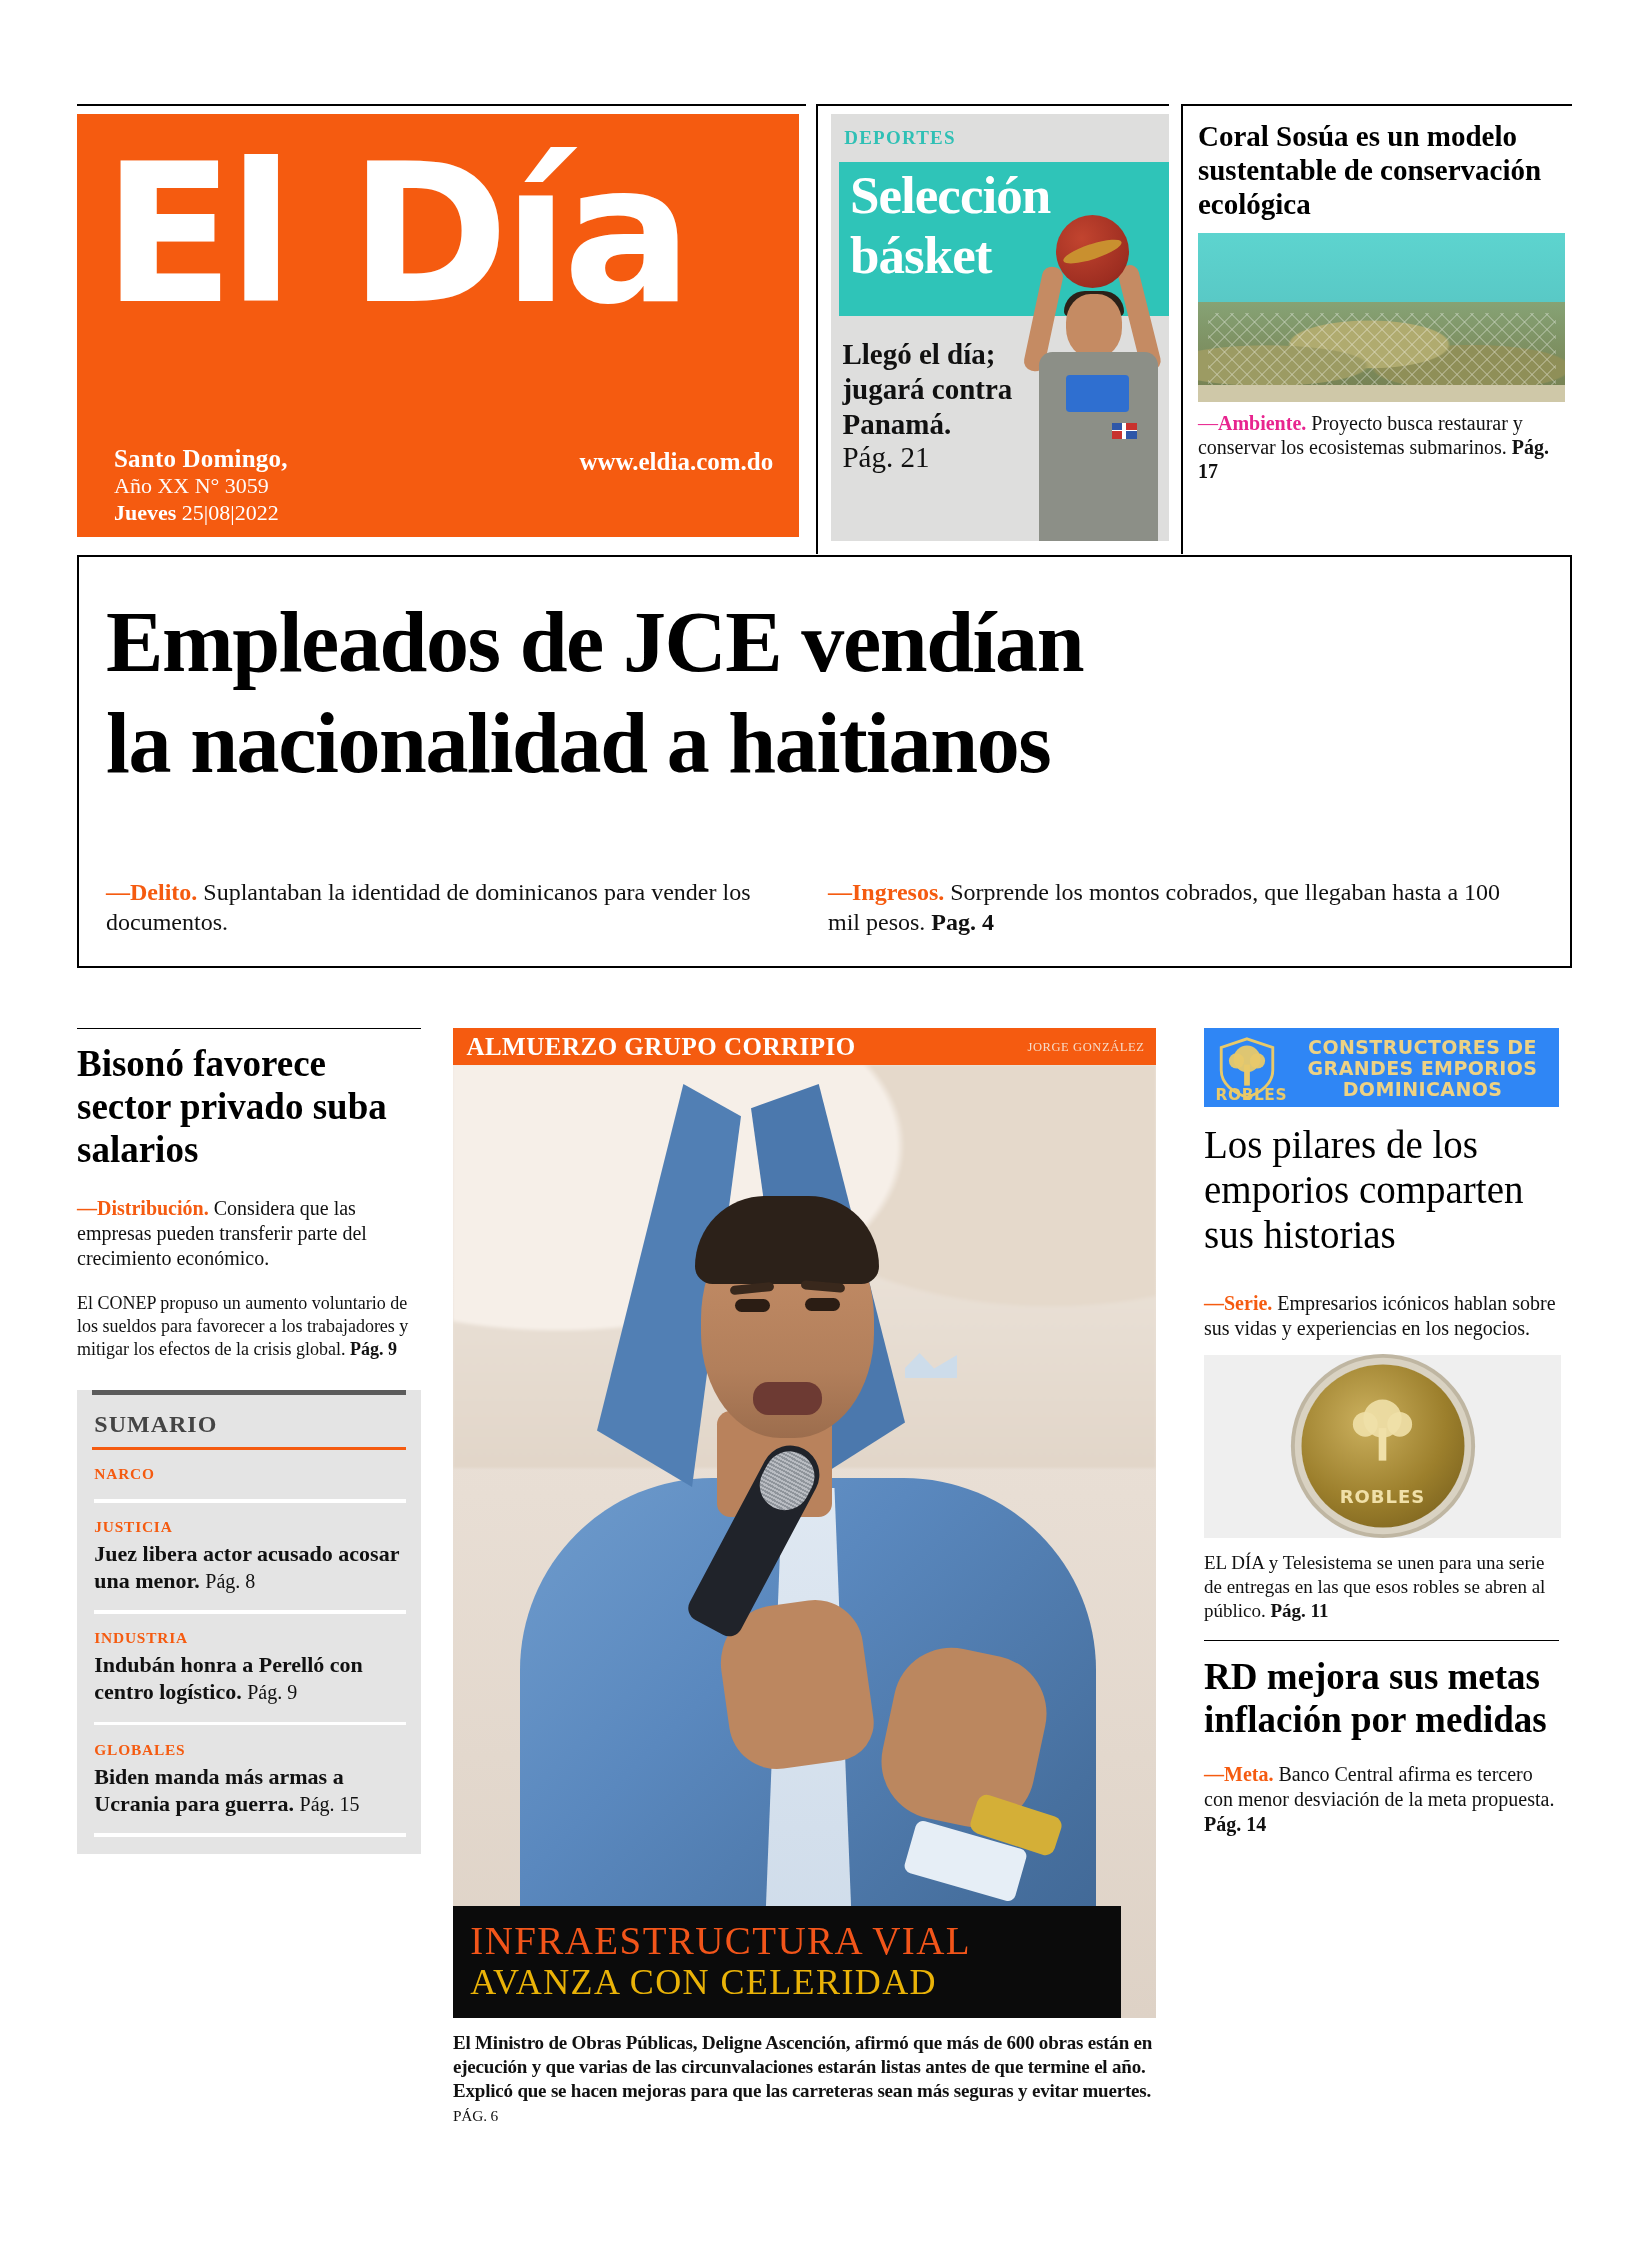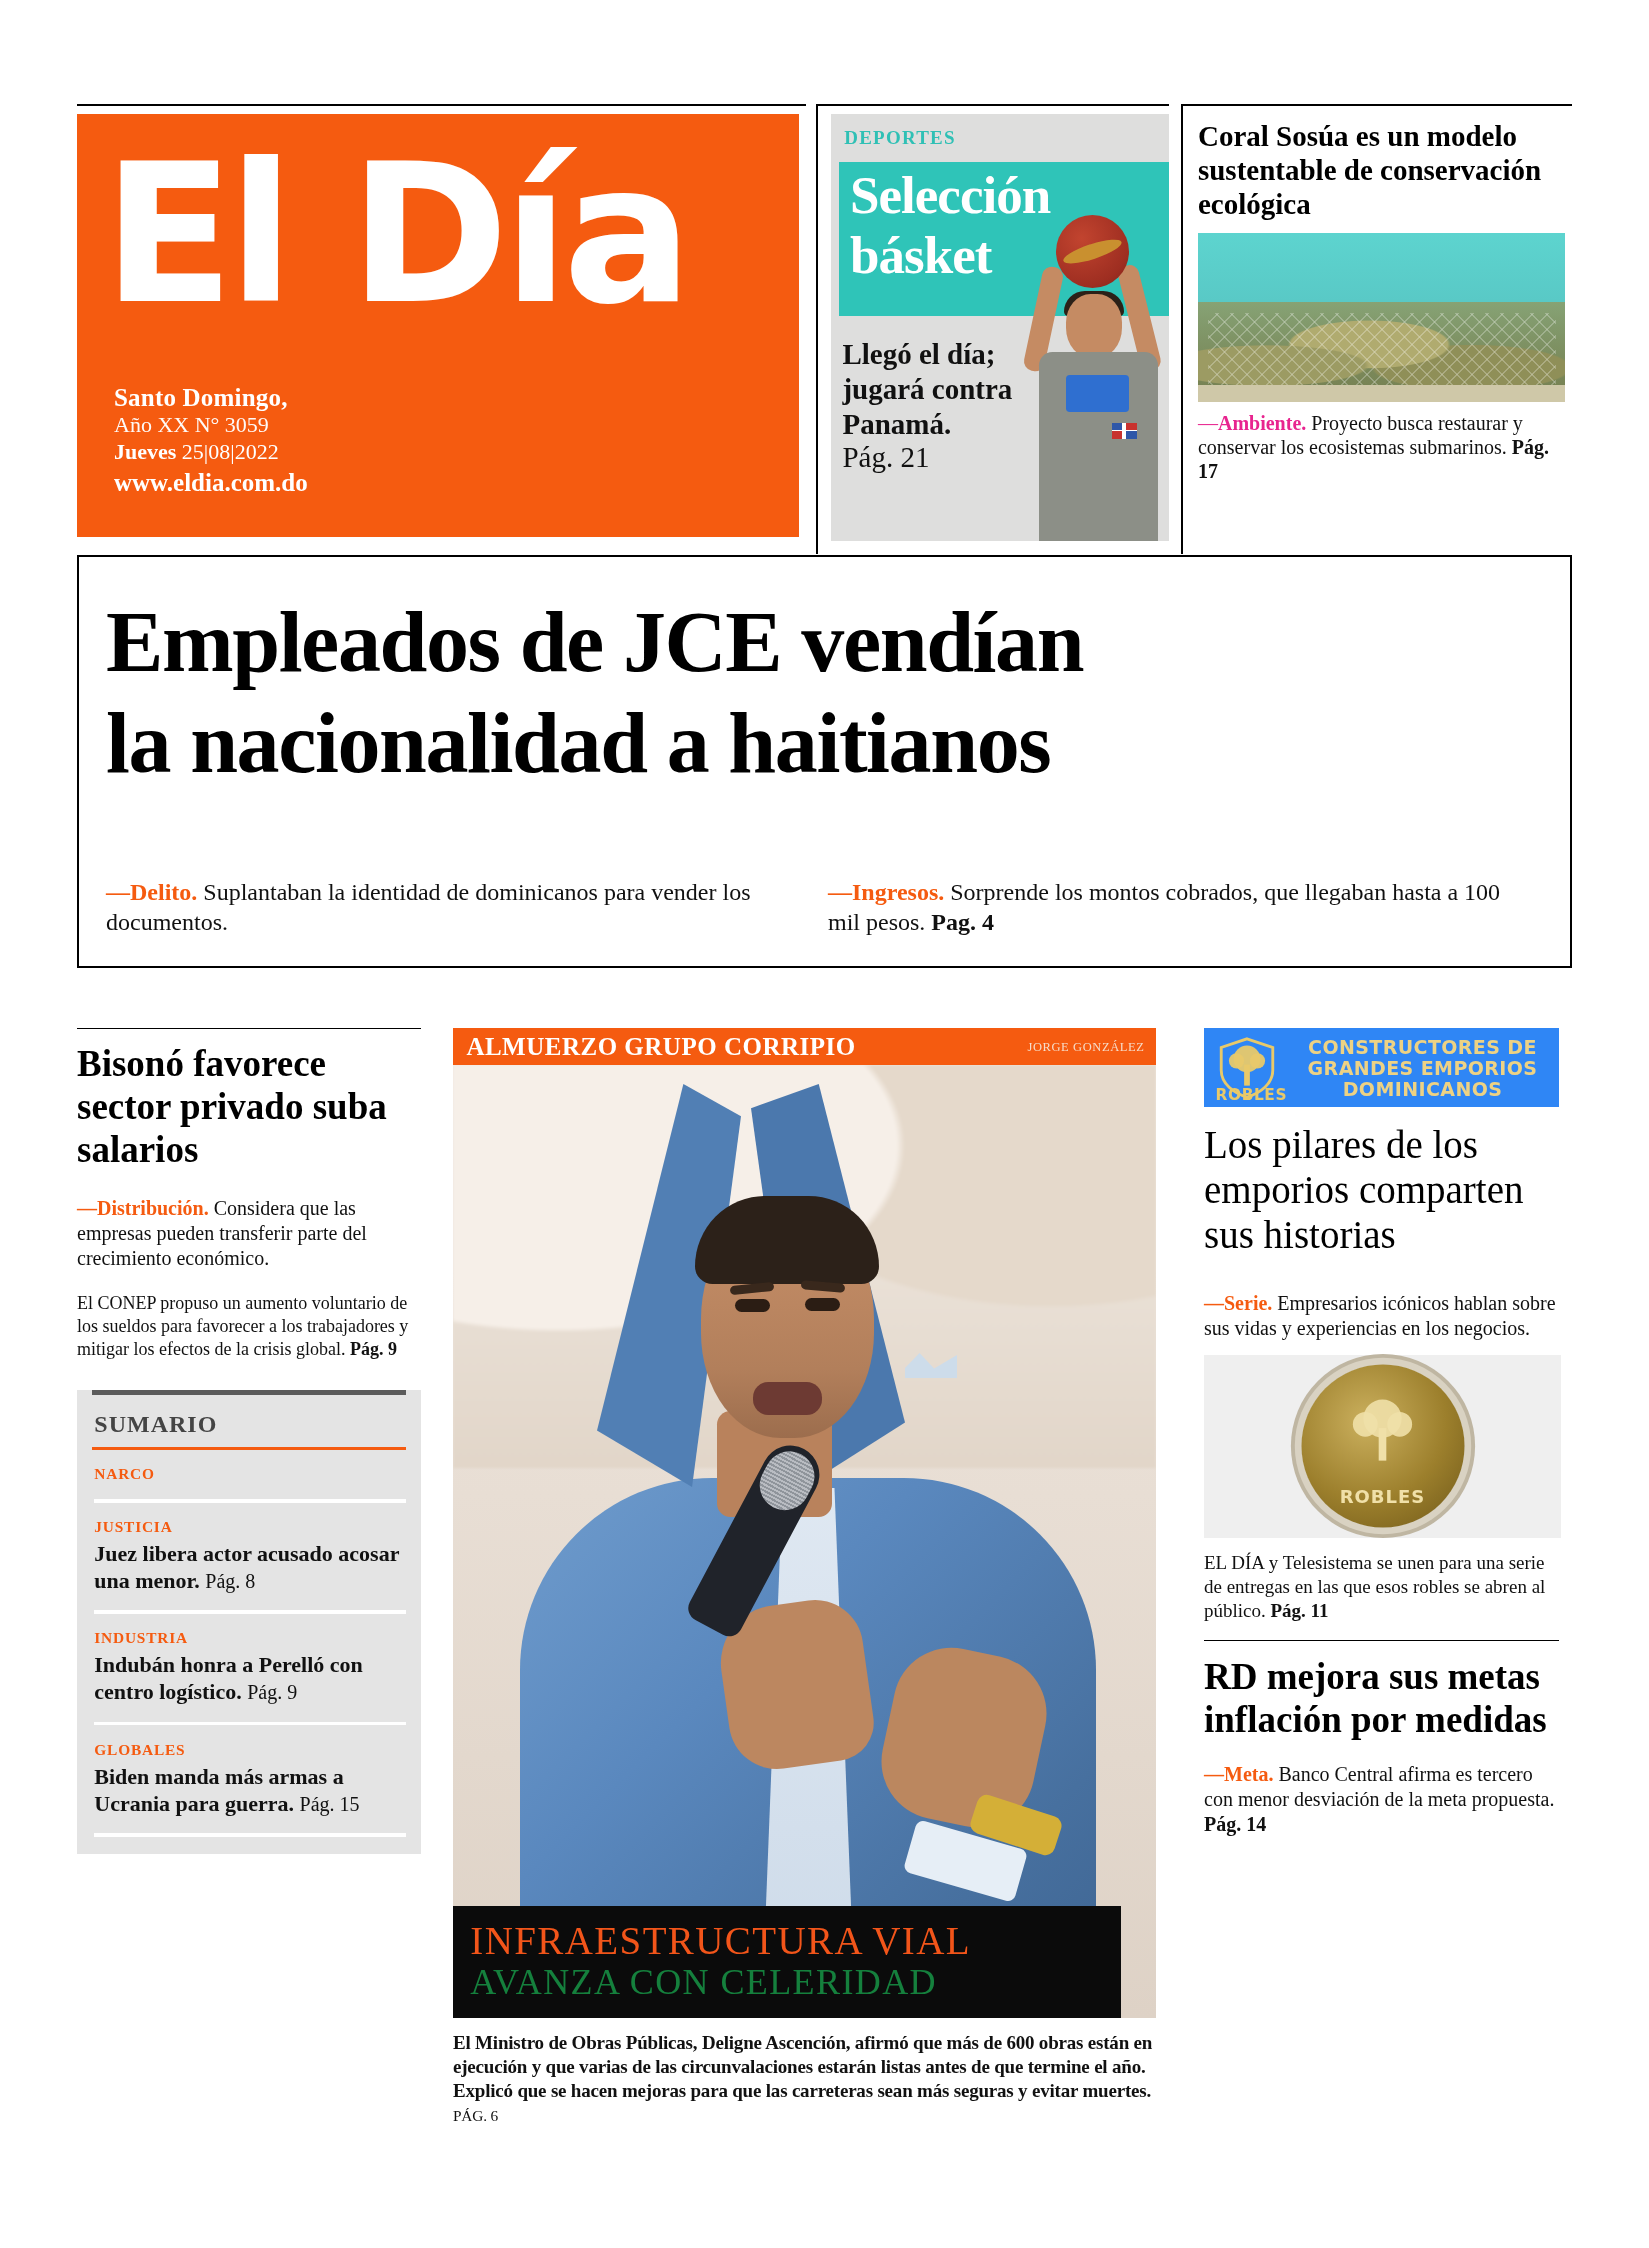--- a/index.html
+++ b/index.html
@@ -11,21 +11,21 @@
   }
   .page { position: relative; width: 1650px; height: 2248px; background:#fff; }
 
   
   .top-zone { position:absolute; left:77px; top:104px; width:1495px; height:450px; display:flex; }
 
   .masthead-cell { width:730px; position:relative; border-top:2.9px solid #000; padding-top:7.7px; }
   .masthead-box { background:#F55B10; width:722px; height:423px; position:relative; }
   .eldia-logo { position:absolute; left:26px; top:25px; font-family:"DejaVu Sans", sans-serif;
       font-weight:bold; font-size:192px; line-height:192px; color:#ffffff; letter-spacing:-5.8px; }
-  .masthead-foot { position:absolute; left:37px; bottom:40px; width:663px; display:flex; align-items:flex-start; justify-content:space-between;flex-direction:column; }
+  .masthead-foot { position:absolute; left:37px; bottom:11px; width:663px; display:flex; align-items:flex-start; justify-content:space-between; }
   .md-left { color:#fff; }
   .md-city { font-weight:bold; font-size:25px; line-height:27px; letter-spacing:0.2px; }
   .md-year { font-size:22px; line-height:27px; opacity:.97; }
   .md-date { font-size:22px; line-height:27px; }
   .md-date b { font-weight:bold; }
   .md-url { color:#fff; font-weight:bold; font-size:25px; padding-top:3.8px; padding-right:3.8px; }
 
   .sports-cell { width:354px; margin-left:9.6px; border-top:2.9px solid #000; position:relative;
       border-left:2.9px solid #000; padding-left:13.4px; }
   .sports-inner { position:relative; width:338px; height:427px; background:#dededd; margin-top:7.7px; overflow:hidden; }
@@ -140,21 +140,21 @@
       border-radius:29px 29px 13.4px 13.4px; transform: rotate(28deg); transform-origin: top center; }
   .mic .mesh { position:absolute; left:3.8px; top:5.8px; width:50px; height:60px; border-radius:25px;
       background: repeating-linear-gradient(0deg,#b9bcc2 0 1.9px,#8f949b 1.9px 3.8px); }
   .hand { position:absolute; left:271px; top:538px; width:144px; height:163px; background:#bc8760; border-radius:58px 48px 38px 48px; transform:rotate(-8deg);}
   .hand2 { position:absolute; left:434px; top:586px; width:154px; height:173px; background:#bb875f; border-radius:58px; transform:rotate(12deg);}
   .watch { position:absolute; left:519px; top:740px; width:88px; height:40px; background:#d4af37; border-radius:9.6px; transform:rotate(18deg);}
   .shirt-cuff { position:absolute; left:455px; top:769px; width:115px; height:54px; background:#e6eef6; transform:rotate(16deg); border-radius:7.7px;}
 
   .photo-title { position:absolute; left:0; bottom:0; width:668px; background:#0b0b0b; padding:13.4px 17.3px 15.4px 17.3px; z-index:6; }
   .pt1 { color:#F2551A; font-size:39px; line-height:42px; letter-spacing:1.4px; font-family:"Liberation Serif", serif; }
-  .pt2 { color:#15803d; font-size:36px; line-height:41px; letter-spacing:1.4px; }
+  .pt2 { color:#eab308; font-size:36px; line-height:41px; letter-spacing:1.4px; }
   .photo-cap { margin-top:13.4px; width:703px; font-weight:bold; font-size:19px; line-height:24px; color:#111; letter-spacing:-0.2px; }
   .photo-cap .pg { font-weight:normal; font-size:15.4px; }
 
   
   .col-right { width:367px; margin-left:21px; position:relative; }
   .robles-banner { width:355px; height:79px; background:#2f86f5; position:relative; overflow:hidden; }
   .shield { position:absolute; left:13.4px; top:7.7px; width:60px; height:63px; }
   .shield svg { display:block; }
   .robles-word { position:absolute; left:11.5px; bottom:2.9px; width:65px; text-align:center;
       color:#e8c96a; font-family:"DejaVu Sans", sans-serif; font-weight:bold; font-size:15.4px; letter-spacing:0.6px; }

